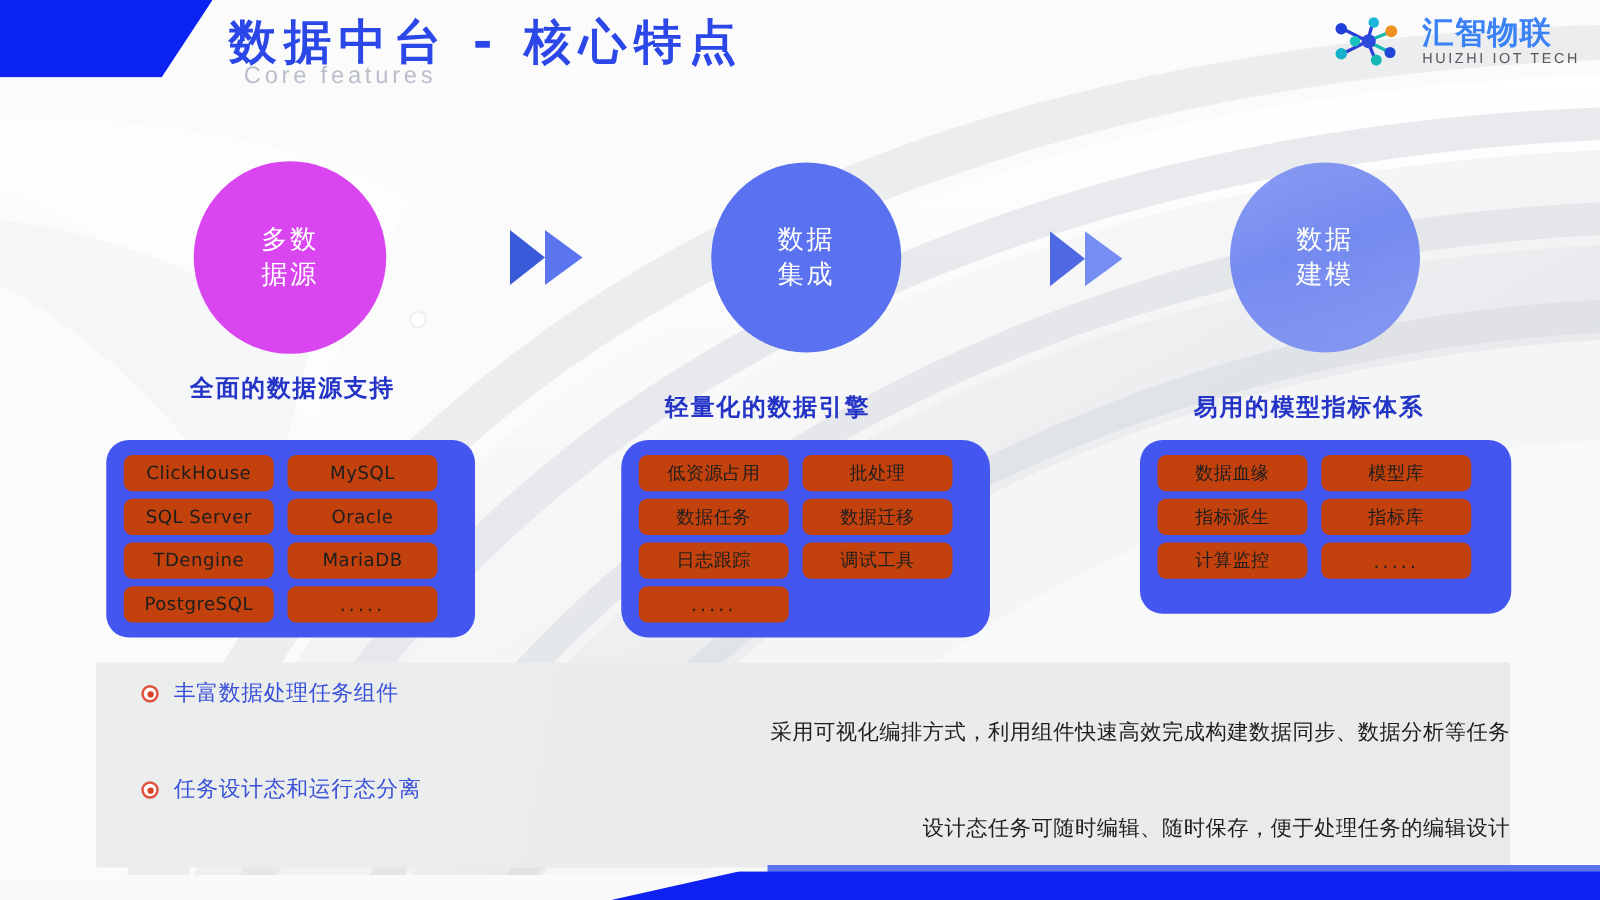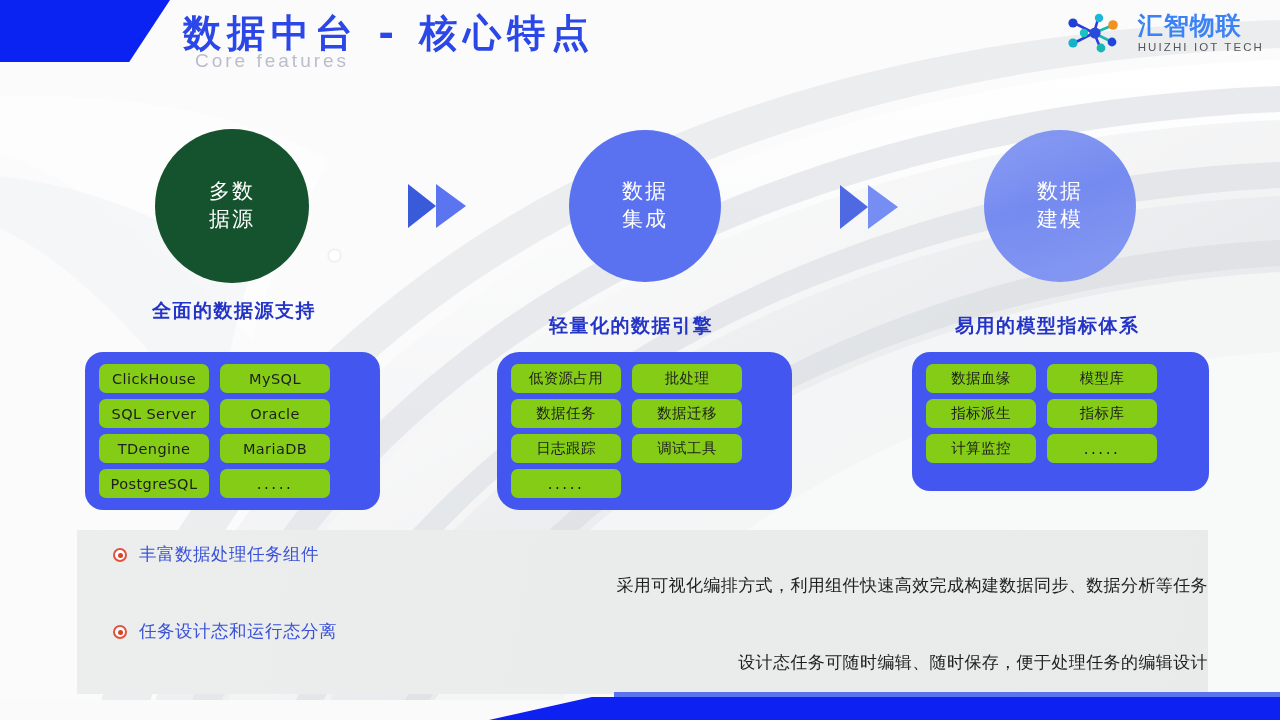--- a/index.html
+++ b/index.html
@@ -56,21 +56,21 @@
   
   .stage { position: absolute; z-index: 4; }
   .circle {
     border-radius: 50%;
     display: flex; align-items: center; justify-content: center;
     color: #ffffff; text-align: center;
     font-size: 21px; line-height: 1.32; letter-spacing: 2px;
     font-family: "DejaVu Sans", "Liberation Sans", sans-serif;
   }
   .circle span { display: block; }
-  .c1 { width: 154px; height: 154px; background: #14532d; }
+  .c1 { width: 154px; height: 154px; background: #d946ef; }
   .c2 { width: 152px; height: 152px; background: #5a72ef; }
   .c3 { width: 152px; height: 152px;
         background: linear-gradient(160deg, #8094f2 0%, #6c83f0 45%, #7e93f3 100%);
         opacity: .92; }
 
   .stage-caption {
     position: absolute; z-index: 4;
     font-size: 19px; font-weight: bold; color: #2434c6;
     letter-spacing: 1.5px; white-space: nowrap;
     font-family: "DejaVu Sans", "Liberation Sans", sans-serif;
@@ -88,22 +88,22 @@
   
   .panel {
     position: absolute; z-index: 4;
     background: #4357f0; border-radius: 18px;
     padding: 12px 14px;
     display: flex; flex-wrap: wrap;
     align-content: flex-start;
     gap: 6px 11px;
   }
   .tag {
-    background: #84cc16; border-radius: 7px;
-    height: 29px; width: 110px;
+    background: #c2410c; border-radius: 7px;
+    height: 29px; width: 120px;
     display: flex; align-items: center; justify-content: center;
     font-size: 14.5px; color: #1e1e1e; white-space: nowrap;
     font-family: "DejaVu Sans", "Liberation Sans", sans-serif;
     letter-spacing: .4px;
   }
   .tag.dots { letter-spacing: 2.5px; font-size: 15px; }
 
   #panel1 { left: 85px;  top: 352px; width: 295px; }
   #panel2 { left: 497px; top: 352px; width: 295px; border-radius: 22px; }
   #panel3 { left: 912px; top: 352px; width: 297px; }
@@ -233,21 +233,21 @@
   </svg>
 
   <div class="stage" style="left:569px; top:130px;">
     <div class="circle c2">
       <div>
         <span>数据</span>
         <span>集成</span>
       </div>
     </div>
   </div>
-  <div class="stage-caption" style="left:549px; top:313px;">轻量化的数据引擎</div>
+  <div class="stage-caption" style="left:532px; top:313px;">轻量化的数据引擎</div>
 
   <svg class="arrow" style="left:838px; top:181px;" viewBox="0 0 64 52">
     <polygon points="2,4 2,48 30,26" fill="#4461e0" opacity=".95"></polygon>
     <polygon points="30,4 30,48 60,26" fill="#6f88f2" opacity=".95"></polygon>
   </svg>
 
   <div class="stage" style="left:984px; top:130px;">
     <div class="circle c3">
       <div>
         <span>数据</span>

